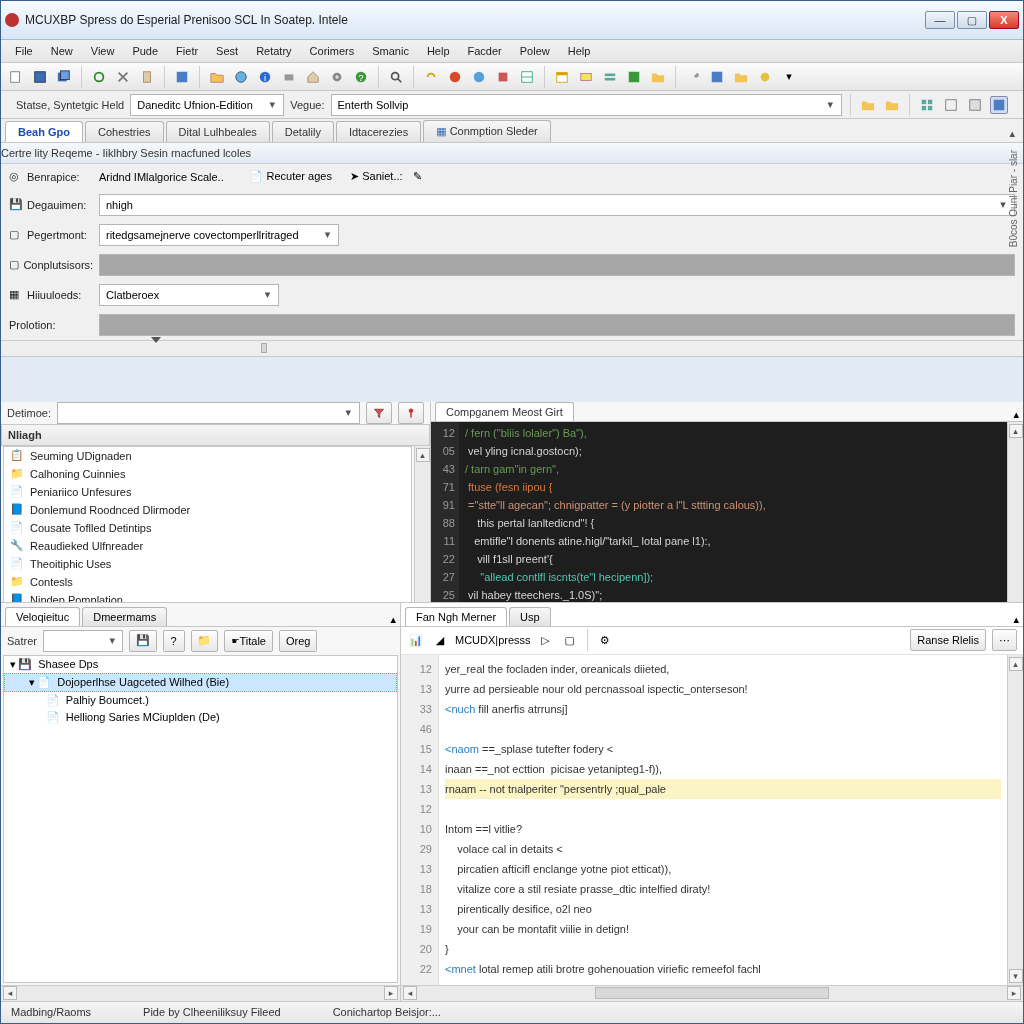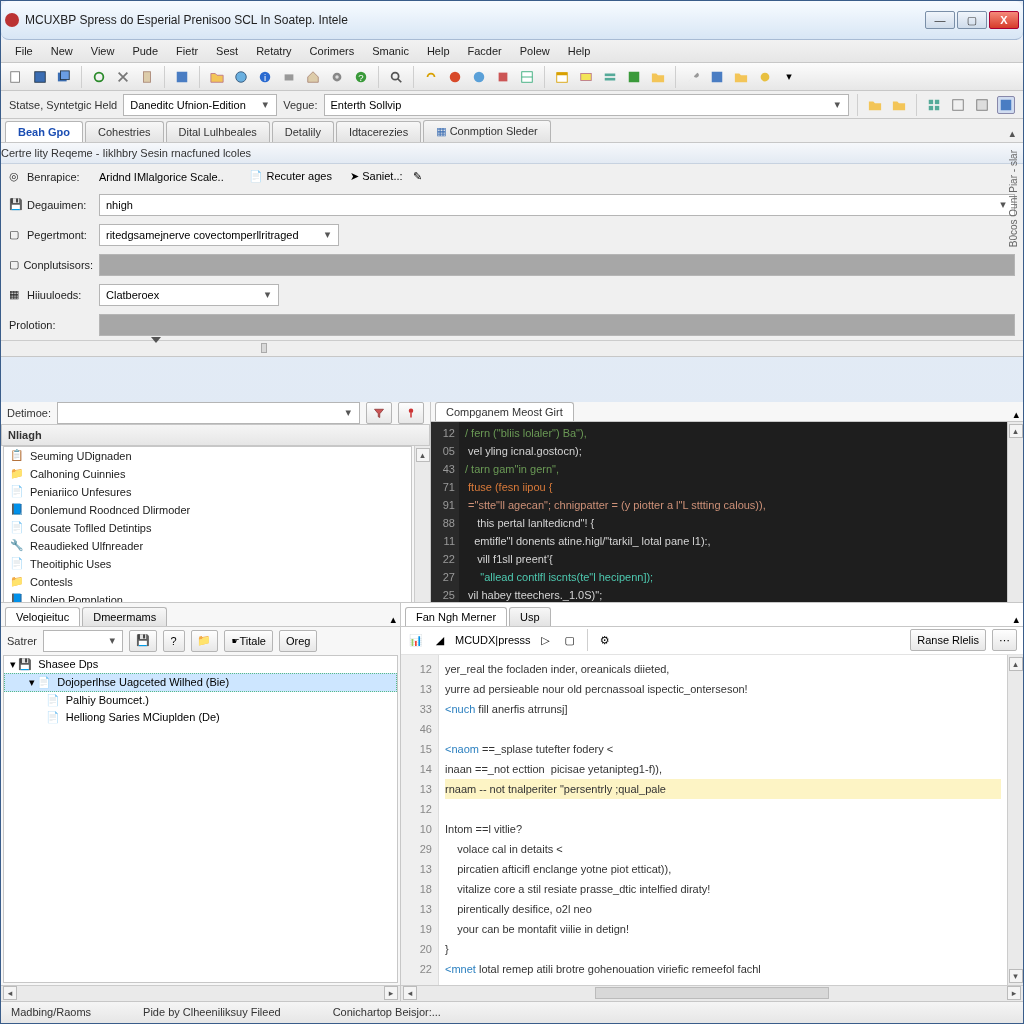--- a/index.html
+++ b/index.html
@@ -1,31 +1,31 @@
 <!DOCTYPE html>
 <html><head>
 <meta charset="utf-8">
 <style>
   * { box-sizing: border-box; margin: 0; padding: 0; font-family: "Segoe UI", Tahoma, sans-serif; font-size: 11px; }
   html, body { width: 1024px; height: 1024px; overflow: hidden; background: #fff; }
   .window { width: 1024px; height: 1024px; display: flex; flex-direction: column; border: 1px solid #3a5d8a; background: linear-gradient(#e8eef7,#d7e4f2); }
-  .titlebar { height: 42px; background: linear-gradient(#f7fbff,#d8e6f5); display: flex; align-items: center; padding: 0 4px; border-bottom: 1px solid #a8bbd4; border-radius: 8px; }
+  .titlebar { height: 42px; background: linear-gradient(#f7fbff,#d8e6f5); display: flex; align-items: center; padding: 0 4px; border-bottom: 1px solid #a8bbd4; }
   .titlebar .app-icon { width: 14px; height: 14px; background: #b33; border-radius: 50%; margin-right: 6px; }
   .titlebar .title { flex: 1; color: #222; font-size: 12px; }
   .winbtns { display: flex; gap: 2px; }
   .winbtn { width: 30px; height: 18px; border: 1px solid #7a8fa8; background: linear-gradient(#f0f5fb,#cfdceb); border-radius: 2px; display:flex; align-items:center; justify-content:center; font-size:11px; color:#333; }
   .winbtn.close { background: linear-gradient(#f58a7a,#d63b2a); color:#fff; font-weight:bold; border-color:#9b2; border:1px solid #a03; }
   .menubar { height: 25px; background: linear-gradient(#f2f2f2,#e6e6e6); display:flex; align-items:center; padding:0 6px; gap:2px; border-bottom:1px solid #c7c7c7; }
   .menubar span { padding: 2px 8px; color:#222; }
   .toolbar { height: 30px; background: linear-gradient(#fcfcfc,#e7e7e7); display:flex; align-items:center; padding:0 6px; gap:6px; border-bottom:1px solid #c7c7c7; }
   .ticon { width:18px; height:18px; display:inline-flex; align-items:center; justify-content:center; border:1px solid transparent; border-radius:2px; }
   .ticon svg { width:14px; height:14px; }
   .sep { width:1px; height:22px; background:#cfcfcf; margin:0 2px; }
 
-  .locbar { height: 30px; background:#f0f0f0; border-bottom:1px solid #c7c7c7; display:flex; align-items:center; padding:0 8px; gap:6px; }
+  .locbar { height: 30px; background:#f0f0f0; border-bottom:1px solid #c7c7c7; display:flex; align-items:center; padding:0 15px; gap:6px; }
   .lbl { color:#333; }
   .combo { display:inline-flex; align-items:center; background:#fff; border:1px solid #b5b5b5; height:22px; padding:0 4px; }
   .combo input { border:none; outline:none; height:20px; font-size:11px; padding:0 2px; }
   .combo .arrow { width:14px; text-align:center; color:#555; }
 
   .tabs { height:26px; display:flex; align-items:flex-end; padding:0 4px; background:#f0f0f0; border-bottom:1px solid #c7c7c7; gap:2px; position:relative; }
   .tab { padding:4px 12px; border:1px solid #b5b5b5; border-bottom:none; background:linear-gradient(#f7f7f7,#e3e3e3); border-radius:3px 3px 0 0; color:#333; }
   .tab.active { background:#fff; color:#1a4db3; font-weight:600; }
   .tabs .collapse { margin-left:auto; margin-right:2px; font-size:11px; color:#555; padding:2px; }
 

